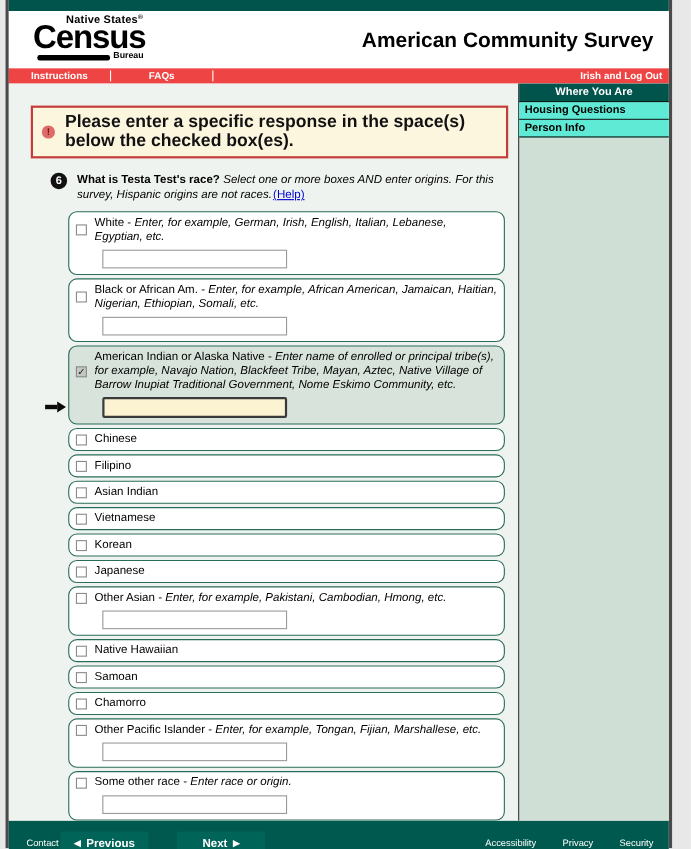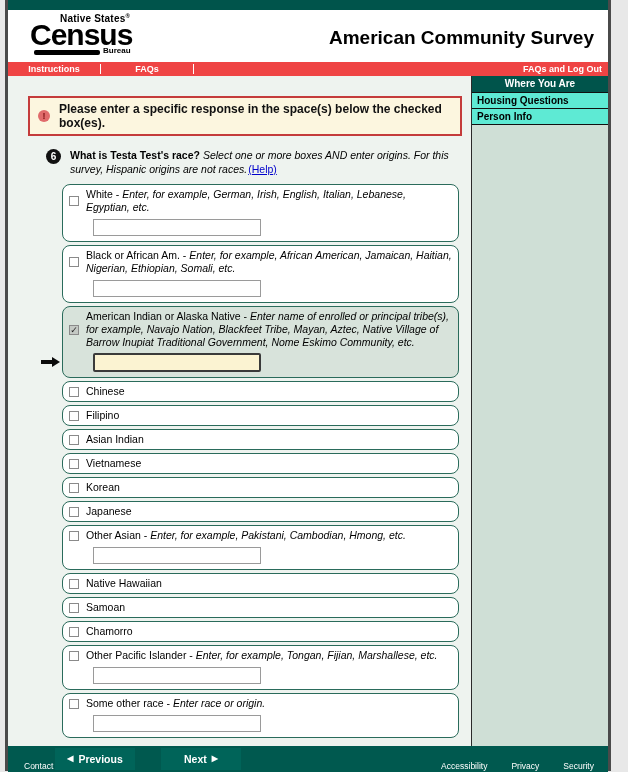--- a/index.html
+++ b/index.html
@@ -36,21 +36,21 @@
   
   .content { display:flex; height:670px; }
   .main { flex:1; background:#EEF3EF; position:relative; }
   .sidebar { width:137px; background:#CFDFD6; border-left:1px solid #2A2A2A; }
   .sb-title { background:#00544B; color:#fff; font-weight:bold; font-size:10px; text-align:center; padding:2px 0 3px; border-bottom:1px solid #111; }
   .sb-item { font-size:10px; font-weight:bold; color:#000; padding:2px 0 2px 5px; border-bottom:1px solid #111; background:#5eead4; cursor:pointer; }
   .sb-item.active { background:#fff; }
   
   .error-box { margin:20px 0 0 20px; width:434px; border:2px solid #C43B3B; background:#FCF6DF; padding:4px 8px; display:flex; align-items:center; gap:9px; }
   .err-icon { width:12px; height:12px; border-radius:50%; background:#E06B6B; color:#7E1113; font-size:9px; font-weight:bold; display:flex; align-items:center; justify-content:center; flex:none; }
-  .err-text { font-size:12px; font-weight:bold; color:#111; }
+  .err-text { font-size:16px; font-weight:bold; color:#111; }
   
   .question { display:flex; gap:9px; margin:12px 8px 8px 38px; }
   .qnum { width:15px; height:15px; border-radius:50%; background:#111; color:#fff; font-size:10px; font-weight:bold; display:flex; align-items:center; justify-content:center; flex:none; margin-top:1px; }
   .qtext { font-size:10.5px; line-height:14px; width:392px; color:#000; }
   .qbold { font-weight:bold; }
   .qitalic { font-style:italic; margin-left:3px; }
   .qhelp { color:#0000CC; text-decoration:underline; margin-left:1px; cursor:pointer; }
   
   .options { margin-left:54px; width:397px; }
   .opt { background:#fff; border:1px solid #2A6B5B; border-radius:8px; padding:2px 6px; margin-bottom:3px; }
@@ -94,21 +94,21 @@
     </div>
     <div class="page-title">American Community Survey</div>
   </div>
 
   <div class="nav">
     <div class="nav-cell">Instructions</div>
     <div class="nav-sep"></div>
     <div class="nav-cell">FAQs</div>
     <div class="nav-sep"></div>
     <div class="nav-spacer"></div>
-    <div class="nav-right">FAQs and Log Out</div>
+    <div class="nav-right">Irish and Log Out</div>
   </div>
 
   <div class="content">
     <div class="main">
 
       <div class="error-box">
         <span class="err-icon">!</span>
         <span class="err-text">Please enter a specific response in the space(s) below the checked box(es).</span>
       </div>
 

